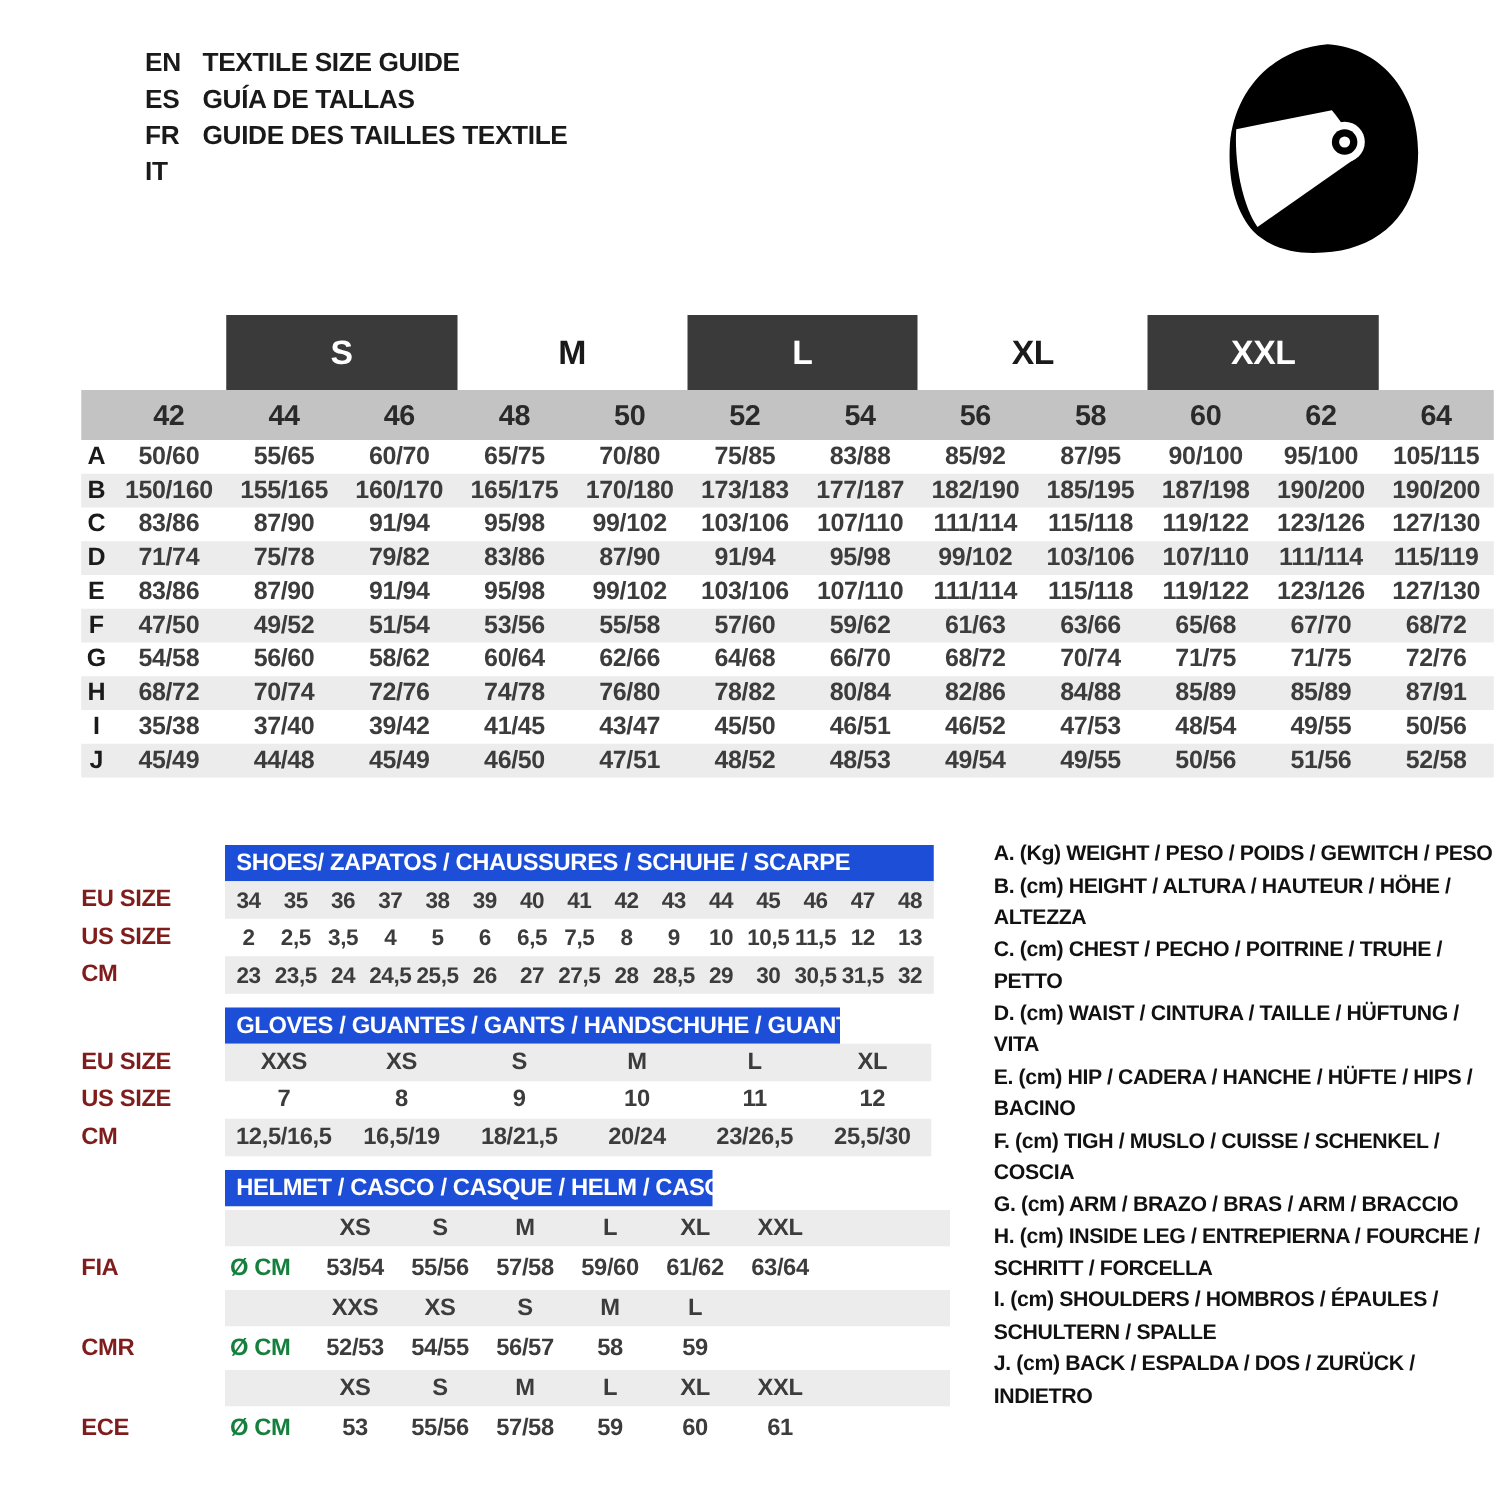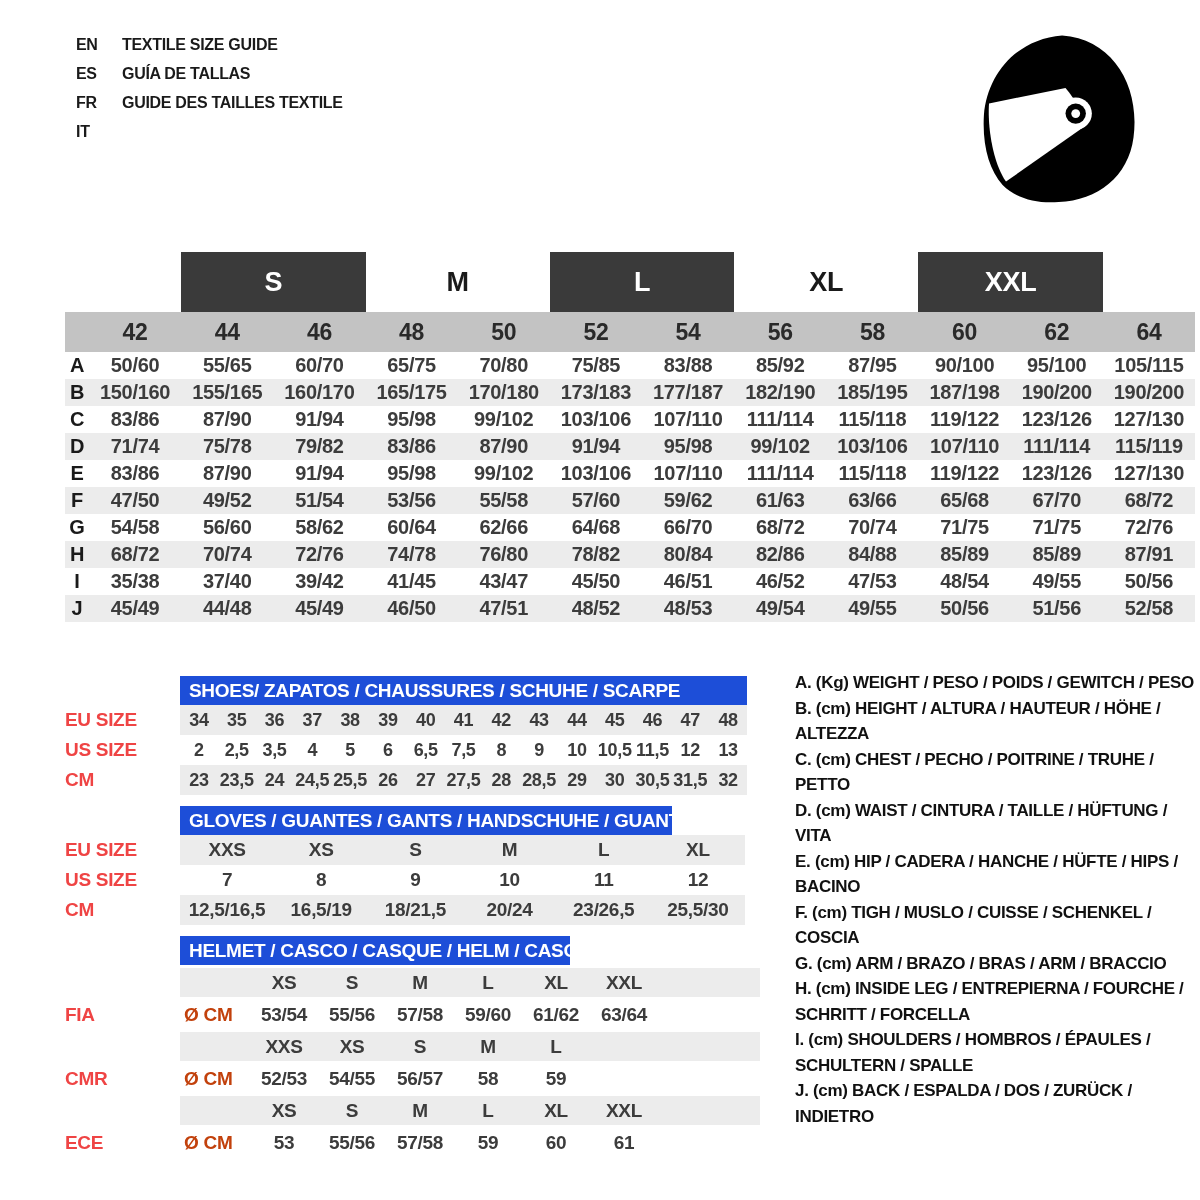--- a/index.html
+++ b/index.html
@@ -5,21 +5,21 @@
   * { margin:0; padding:0; box-sizing:border-box; }
   html,body { background:#fff; }
   body { font-family:"Liberation Sans", sans-serif; }
   #root {
     position:relative; width:1200px; height:1200px; background:#fff;
     overflow:hidden; font-weight:bold; color:#1a1a1a; letter-spacing:-0.3px;
   }
 
   
   .langs { position:absolute; left:76px; top:36px; }
-  .lang-row { display:flex; height:29px; font-size:16px; }
+  .lang-row { display:flex; height:29px; align-items:center; font-size:21px;margin-left:40px; }
   .lang-code { width:46px; flex:none; }
   .lang-label { white-space:nowrap; }
 
   
   .helmet-icon { position:absolute; left:972px; top:28px; }
 
   
   .main-table { position:absolute; left:65px; top:252px; width:1130px; }
   .band-row { display:grid; grid-template-columns:24px repeat(12,1fr); height:60px; }
   .band { display:flex; align-items:center; justify-content:center; font-size:27px; color:#1a1a1a; }
@@ -29,39 +29,39 @@
   .m-row { display:grid; grid-template-columns:24px repeat(12,1fr); height:27px; font-size:20px; color:#3c3c3c; }
   .m-row.striped { background:#ececec; }
   .m-row > div { display:flex; align-items:center; justify-content:center; }
   .m-row > .rlabel { color:#1a1a1a; }
 
   
   .sub { position:absolute; left:65px; }
   .sub-title { margin-left:115px; height:29px; background:#1d4ed8; color:#fff; font-size:19px;
                display:flex; align-items:center; padding-left:9px; white-space:nowrap; }
   .s-row { display:flex; height:30px; font-size:19px; }
-  .s-row .rlabel, .h-row .rlabel { width:115px; flex:none; display:flex; align-items:center; color:#ef4444; }
+  .s-row .rlabel, .h-row .rlabel { width:115px; flex:none; display:flex; align-items:center; color:#7f1d1d; }
   .s-row .vals { display:grid; }
   .s-row.striped .vals { background:#ececec; }
   .vals > div { display:flex; align-items:center; justify-content:center; color:#3c3c3c; white-space:nowrap; }
 
   .shoes { top:676px; }
   .shoes .sub-title { width:567px; }
   .shoes .vals { width:567px; grid-template-columns:repeat(15,1fr); font-size:18px;text-align:center; }
 
   .gloves { top:806px; }
   .gloves .sub-title { width:492px; }
   .gloves .vals { width:565px; grid-template-columns:repeat(6,1fr); }
 
   .helmet { top:936px; }
   .helmet .sub-title { width:390px; }
   .h-row { display:flex; height:29px; font-size:19px; margin-top:3px; }
   .h-row .vals { width:580px; display:grid; grid-template-columns:70px repeat(6,68px) 1fr; }
   .h-row.striped .vals { background:#ececec; }
-  .h-row .vals > .unit { justify-content:flex-start; padding-left:4px; color:#c2410c; }
+  .h-row .vals > .unit { justify-content:flex-start; padding-left:4px; color:#15803d; }
 
   
   .legend { position:absolute; left:795px; top:670px; width:400px; font-size:17px; line-height:25.5px; color:#111; }
 </style>
 </head>
 <body>
 
 <div id="root">
 
   <div class="langs">

